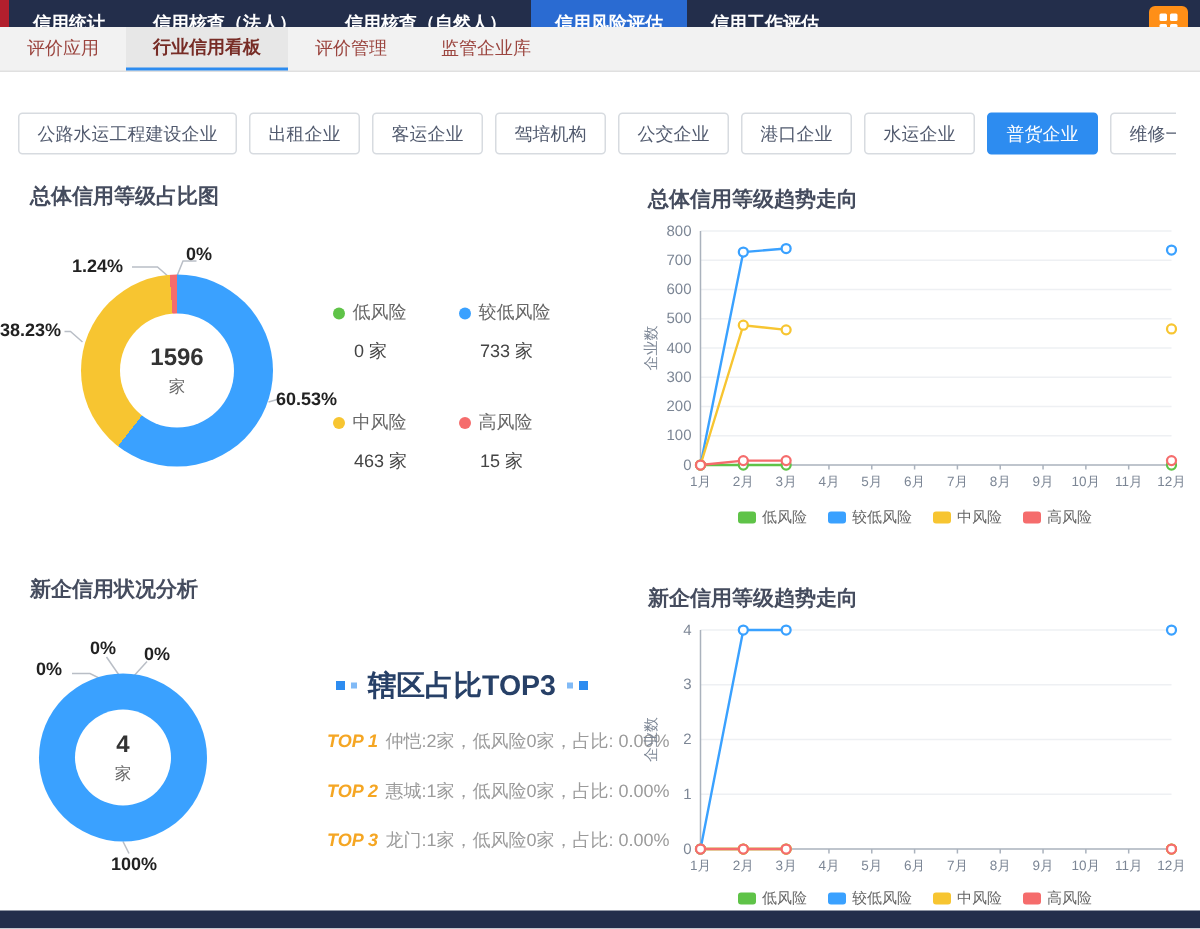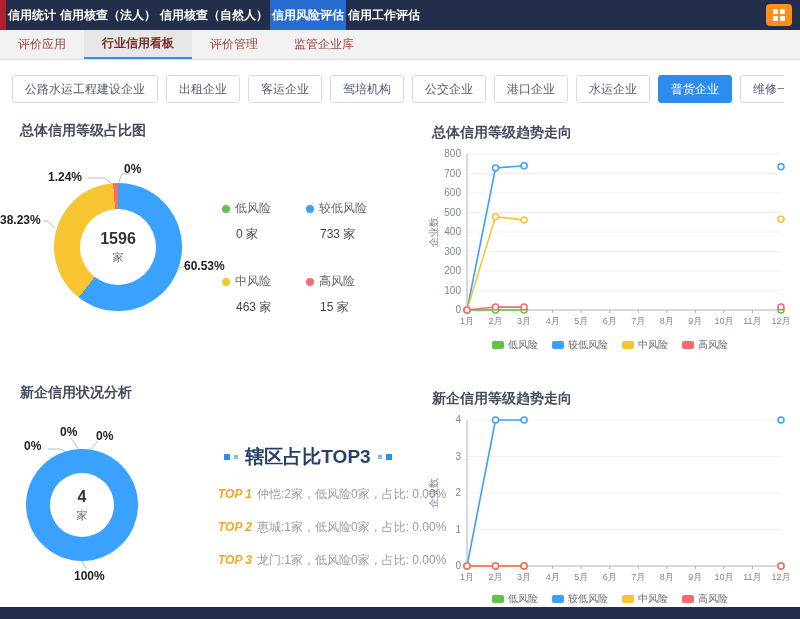--- a/index.html
+++ b/index.html
@@ -2,28 +2,28 @@
 <html style="--nav-bg: #232e4b; --nav-active: #2a6bd2; --accent: #2d8cf0; --orange: #ff8f17; --red-strip: #b21f2d; --subnav-text: #9b453f; --top-rank: #f5a623;"><head>
 <meta charset="utf-8">
 <style>
   *{margin:0;padding:0;box-sizing:border-box;}
   body{font-family:"Liberation Sans","DejaVu Sans",sans-serif;font-size:12px;background:#fff;}
   #app{position:relative;width:800px;height:619px;overflow:hidden;background:#fff;}
 
   
   .topnav{position:absolute;left:0;top:0;width:800px;height:30px;background:var(--nav-bg);display:flex;align-items:stretch;}
   .logo-strip{width:6px;background:var(--red-strip);}
-  .tn-item{color:#fff;font-size:12px;font-weight:bold;padding:0 2px;display:flex;align-items:center;cursor:pointer;white-space:nowrap;}
+  .tn-item{color:#fff;font-size:12px;font-weight:bold;padding:0 16px;display:flex;align-items:center;cursor:pointer;white-space:nowrap;}
   .tn-item.active{background:var(--nav-active);}
   .apps-btn{margin-left:auto;margin-right:8px;align-self:center;width:26px;height:22px;background:var(--orange);border:none;border-radius:4px;display:flex;align-items:center;justify-content:center;cursor:pointer;}
   .grid-ic{display:grid;grid-template-columns:5px 5px;gap:2px;}
   .grid-ic i{width:5px;height:5px;background:#fff;border-radius:1px;}
 
   
-  .subnav{position:absolute;left:0;top:30px;width:800px;height:30px;background:#f2f2f2;border-bottom:1px solid #e0e0e0;display:flex;}
+  .subnav{position:absolute;left:0;top:18px;width:800px;height:30px;background:#f2f2f2;border-bottom:1px solid #e0e0e0;display:flex;}
   .sn-item{font-size:12px;color:var(--subnav-text);padding:0 18px;display:flex;align-items:center;cursor:pointer;white-space:nowrap;}
   .sn-item.active{background:#e7e7e7;color:#772c26;font-weight:bold;border-bottom:2px solid var(--accent);}
 
   
   .tabs-row{position:absolute;left:0;top:72px;width:784px;height:34px;display:flex;gap:8px;padding-left:12px;align-items:center;white-space:nowrap;overflow:hidden;}
   .tab-btn{flex:0 0 auto;height:28px;padding:0 12px;font-size:12px;color:#515a6e;background:#fff;border:1px solid #d7dbe0;border-radius:3px;cursor:pointer;}
   .tab-btn.active{background:var(--accent);border-color:var(--accent);color:#fff;}
 
   .panel-title{position:absolute;font-size:14px;font-weight:600;color:#454c5e;}
 

